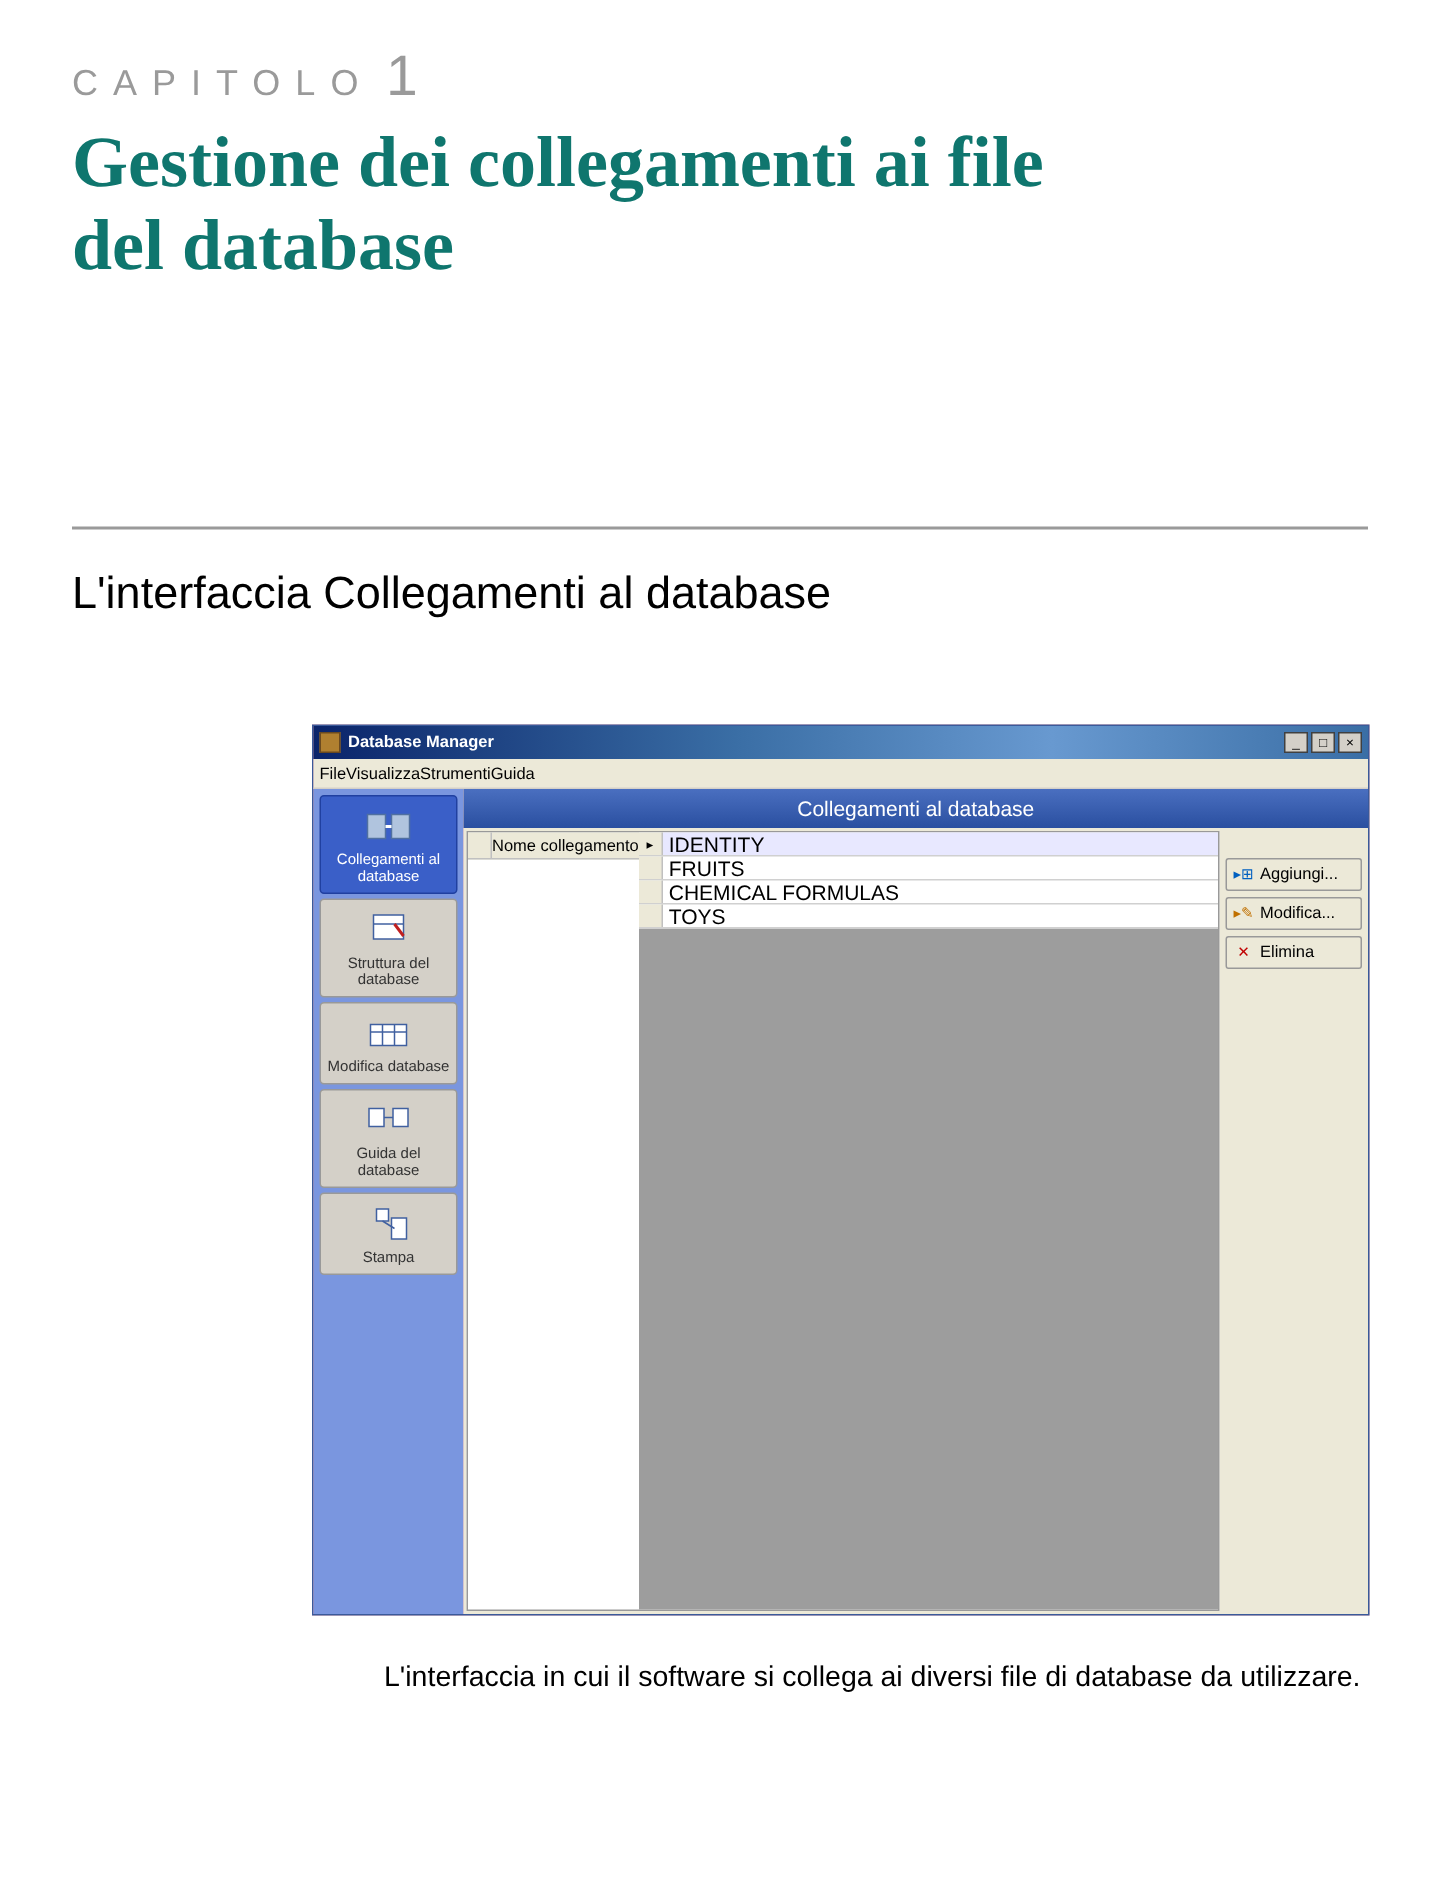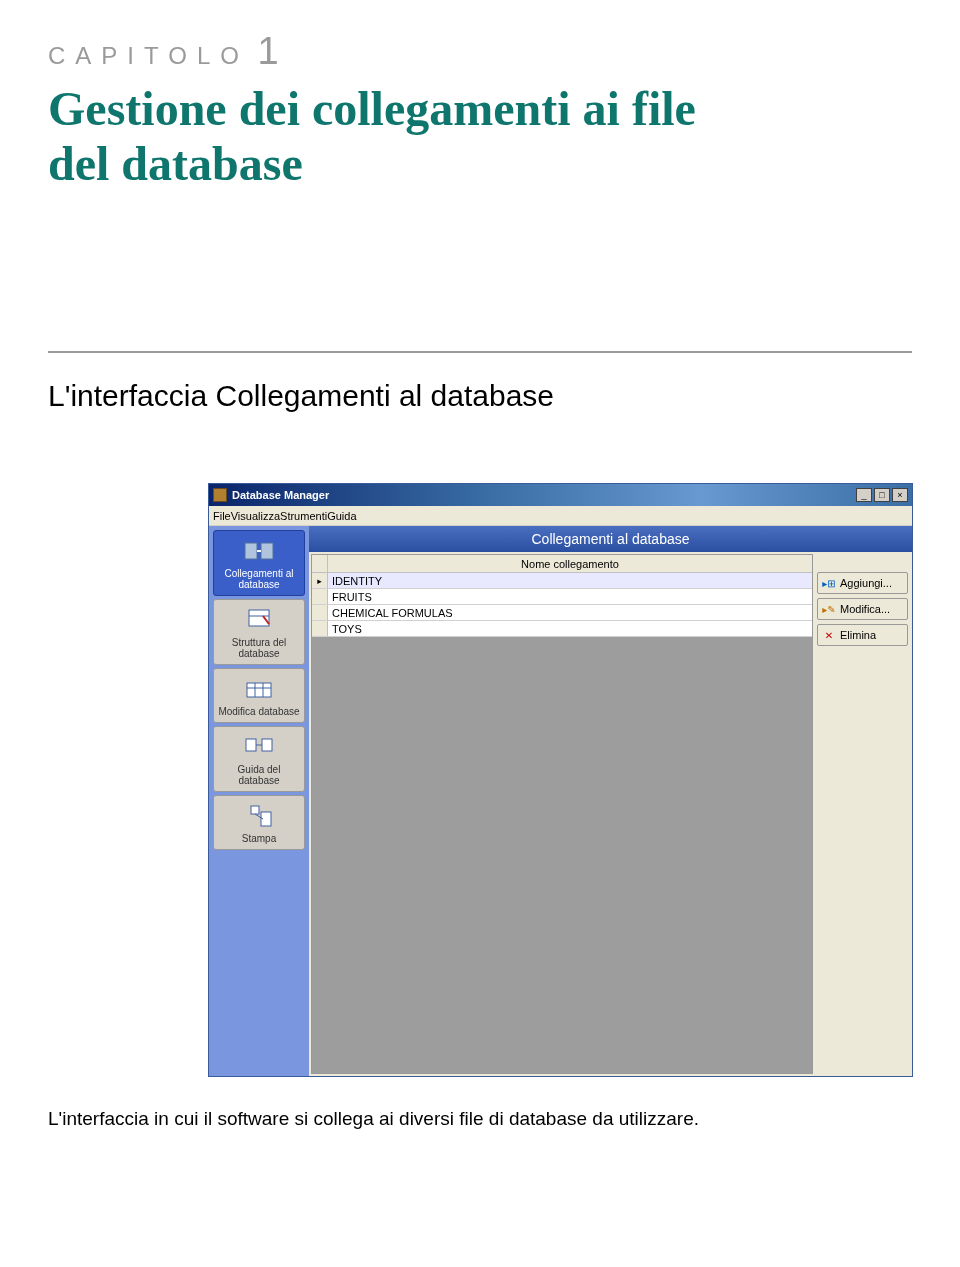--- a/index.html
+++ b/index.html
@@ -153,21 +153,21 @@
   }
   .main-content {
     flex: 1;
     display: flex;
     padding: 2px;
     gap: 2px;
   }
   .grid-area {
     flex: 1;
     display: flex;
-    flex-direction: column;
+    flex-direction: row;
     border: 1px solid #999;
     background: #fff;
   }
   .grid-header {
     height: 18px;
     background: #ece9d8;
     border-bottom: 1px solid #c0c0c0;
     display: flex;
   }
   .grid-header .rowhead-h {
@@ -196,21 +196,21 @@
     background: #ece9d8;
     border-right: 1px solid #c0c0c0;
     font-size: 9px;
     text-align: center;
     line-height: 16px;
     color: #000;
   }
   .grid-row .cell {
     flex: 1;
     padding: 0 4px;
-    font-size: 11px;
+    font-size: 14px;
     line-height: 16px;
   }
   .grid-row.sel .cell { background: #e8e8ff; }
   .actions {
     width: 95px;
     display: flex;
     flex-direction: column;
     gap: 4px;
     padding: 18px 2px 0 2px;
   }
@@ -234,20 +234,21 @@
   .act-icon.add { color: #0060c0; }
   .act-icon.mod { color: #c07000; }
   .act-icon.del { color: #c00000; }
   .caption {
     font-family: Arial, sans-serif;
     font-size: 19px;
     color: #000;
     line-height: 1.5;
     text-align: justify;
     margin-top: 28px;
+    margin-left: 208px;
     width: 655px;
   }
 </style>
 </head>
 <body>
 
 <div class="page">
   <div>
     <span class="chapter-label">CAPITOLO</span>
     <span class="chapter-num">1</span>

